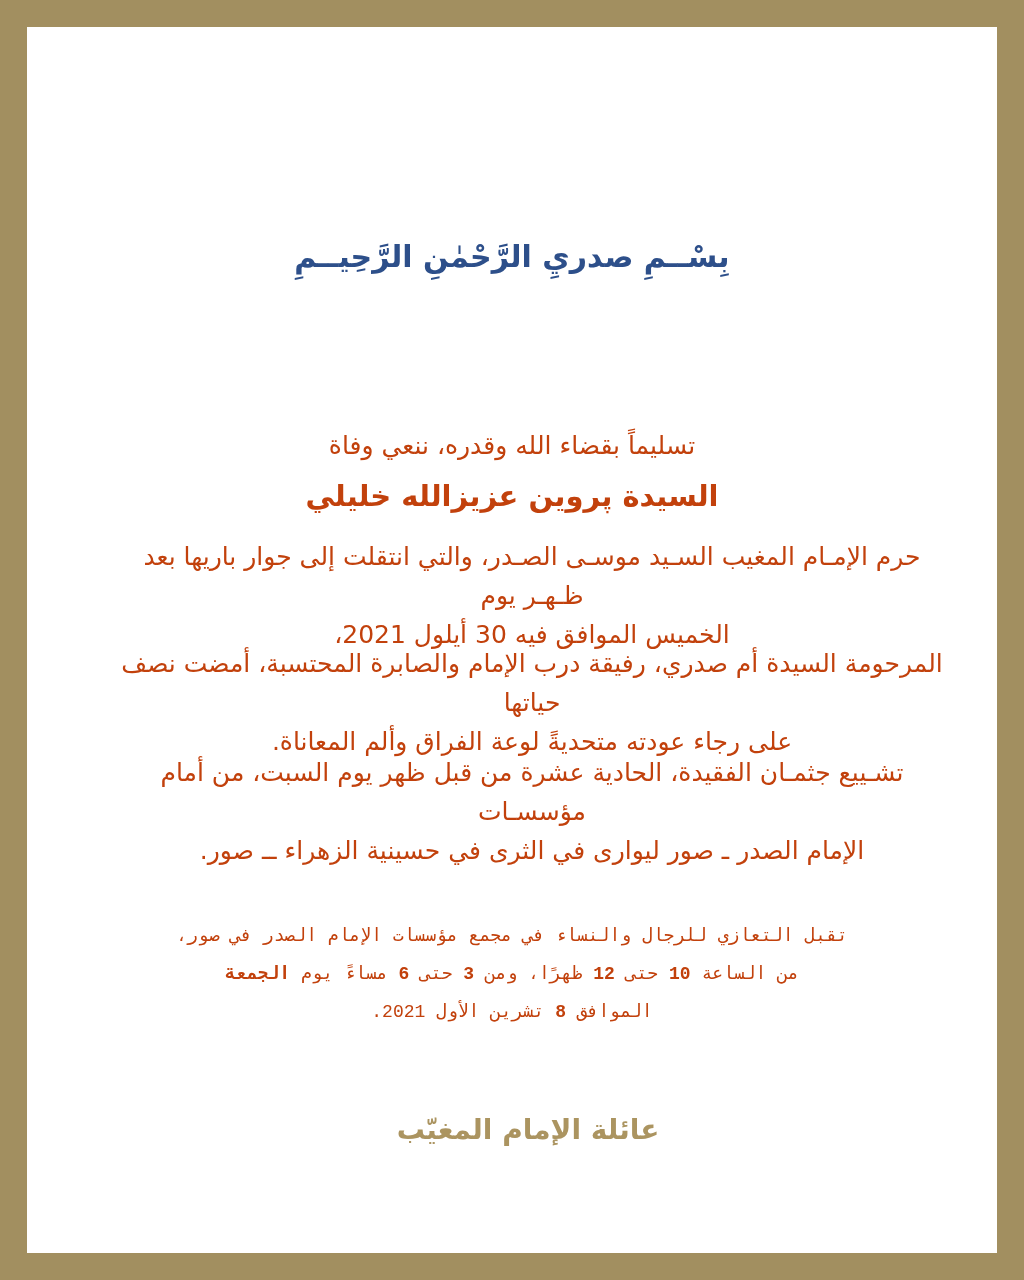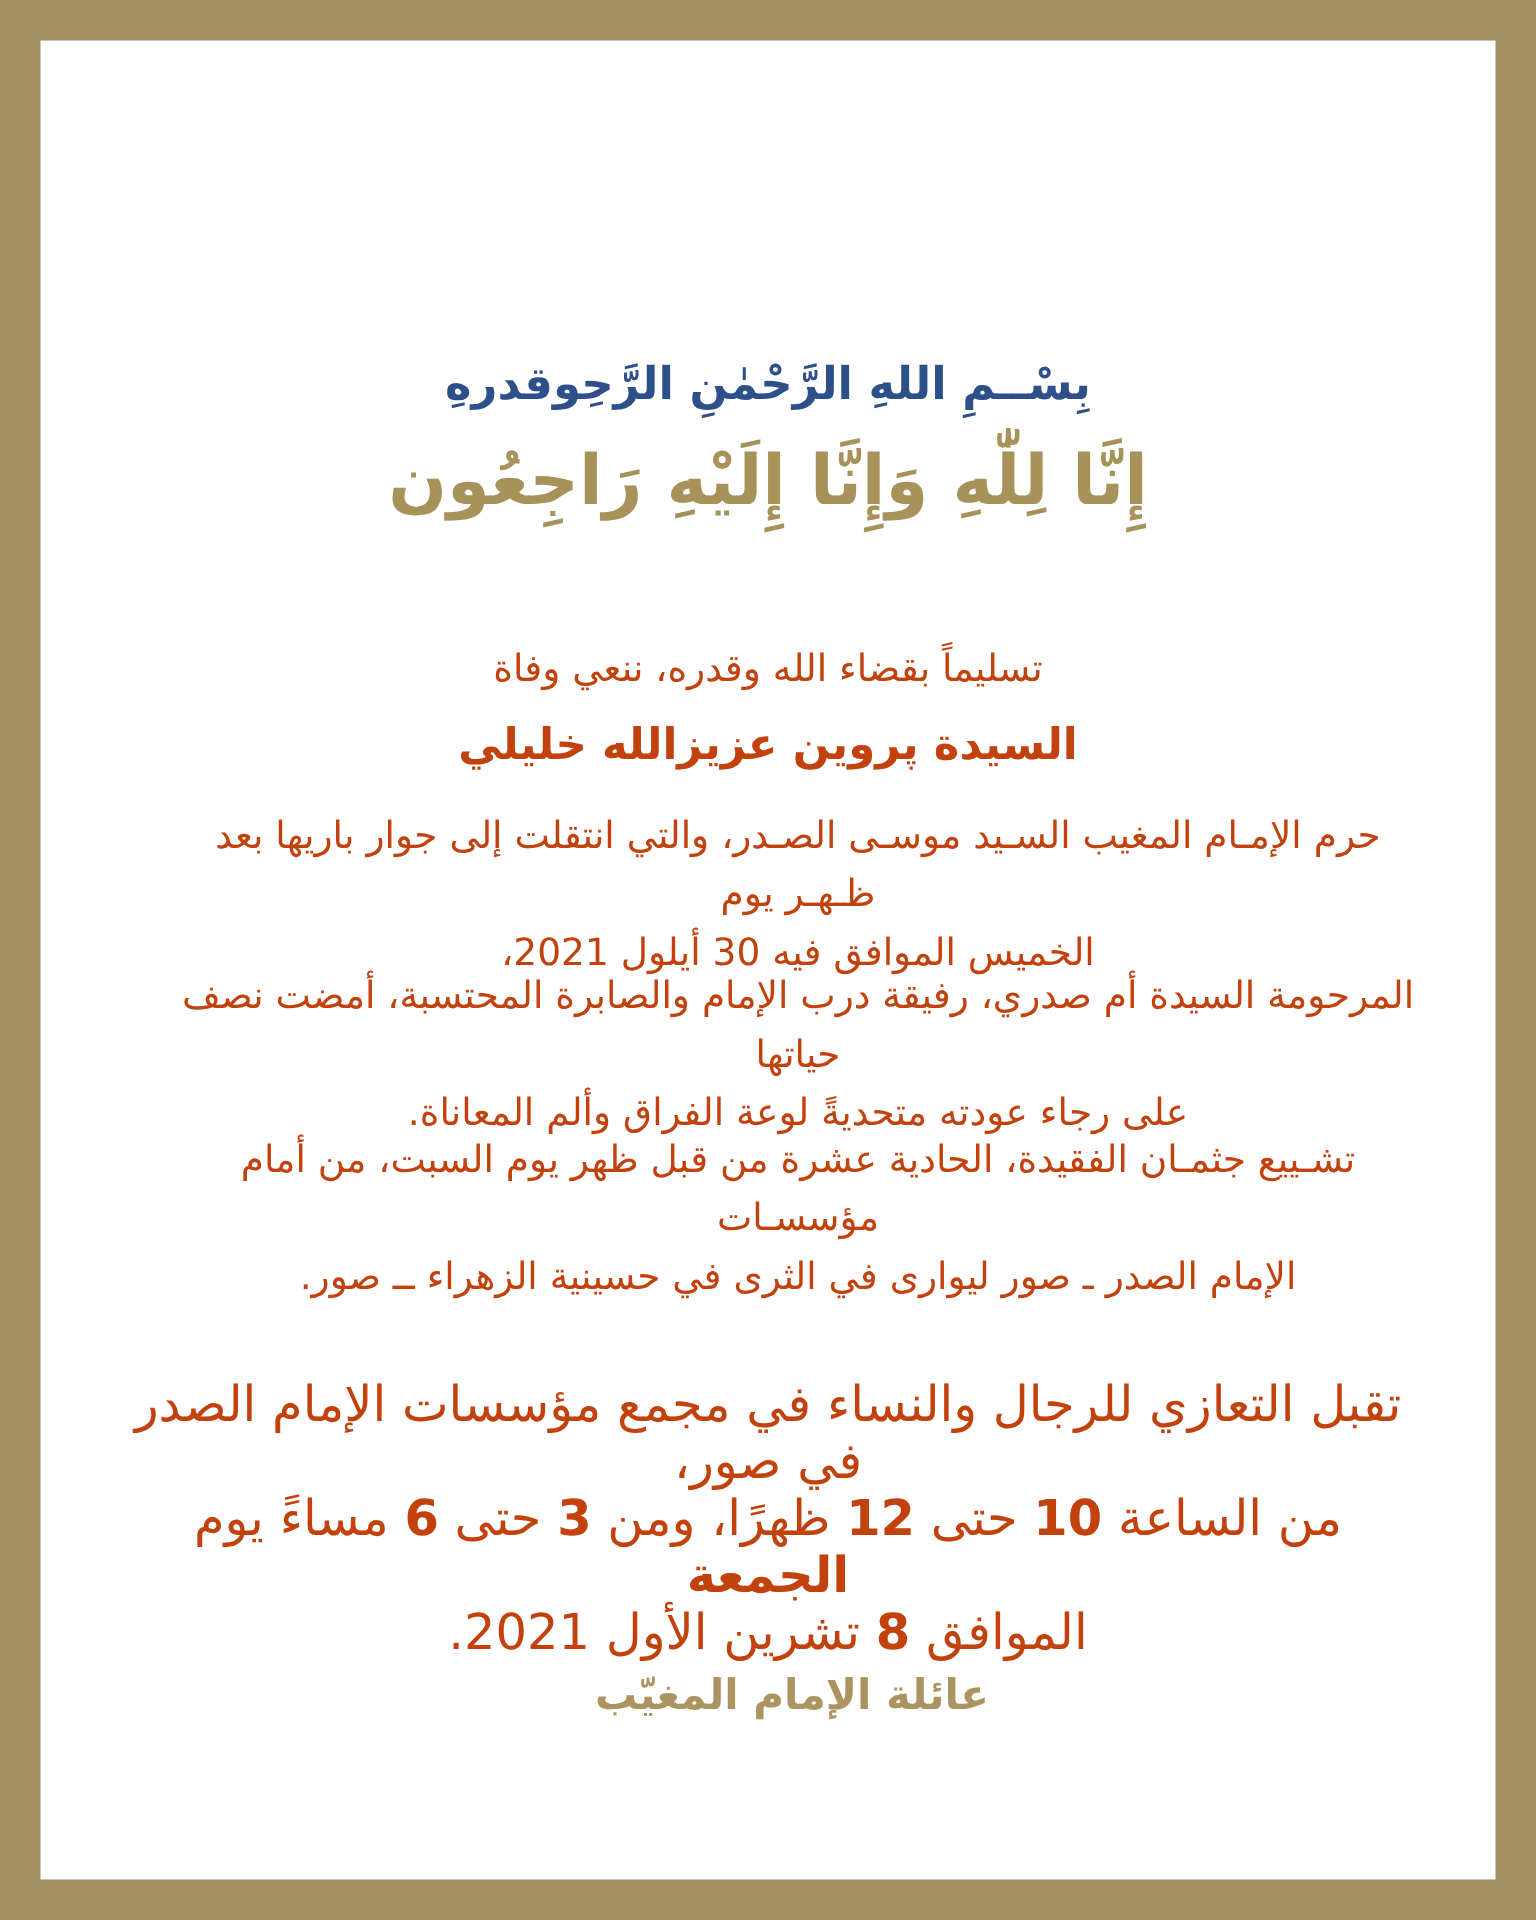--- a/index.html
+++ b/index.html
@@ -57,40 +57,40 @@
     font-size: 25px;
     line-height: 39px;
     padding: 0 45px;
     margin-left: 40px;
   }
   .para-1 { top: 510px; }
   .para-2 { top: 617px; }
   .para-3 { top: 726px; }
   .reception {
     top: 890px;
-    font-size: 33px;
+    font-size: 18px;
     line-height: 38px;
     padding: 0 45px;
+    font-family: Liberation Mono, monospace;
   }
   .signature {
     top: 1086px;
     font-size: 28px;
     font-weight: 700;
     color: #ab9460;
     padding-left: 32px;
   }
 </style>
 </head>
 <body>
 
 <div class="card">
 
-  <div class="block calli-bismillah">بِسْــمِ اللهِ الرَّحْمٰنِ الرَّحِوقدرهِ</div>
+  <div class="block calli-bismillah">بِسْــمِ صدريِ الرَّحْمٰنِ الرَّحِيــمِ</div>
 
-  <div class="block calli-istirja">إِنَّا لِلّٰهِ وَإِنَّا إِلَيْهِ رَاجِعُون</div>
 
   <div class="block intro-line">تسليماً بقضاء الله وقدره، ننعي وفاة</div>
 
   <div class="block deceased-name">السيدة پروين عزيزالله خليلي</div>
 
   <div class="block para para-1">
     <div>حرم الإمـام المغيب السـيد موسـى الصـدر، والتي انتقلت إلى جوار باريها بعد ظـهـر يوم</div>
     <div>الخميس الموافق فيه 30 أيلول 2021،</div>
   </div>
 

